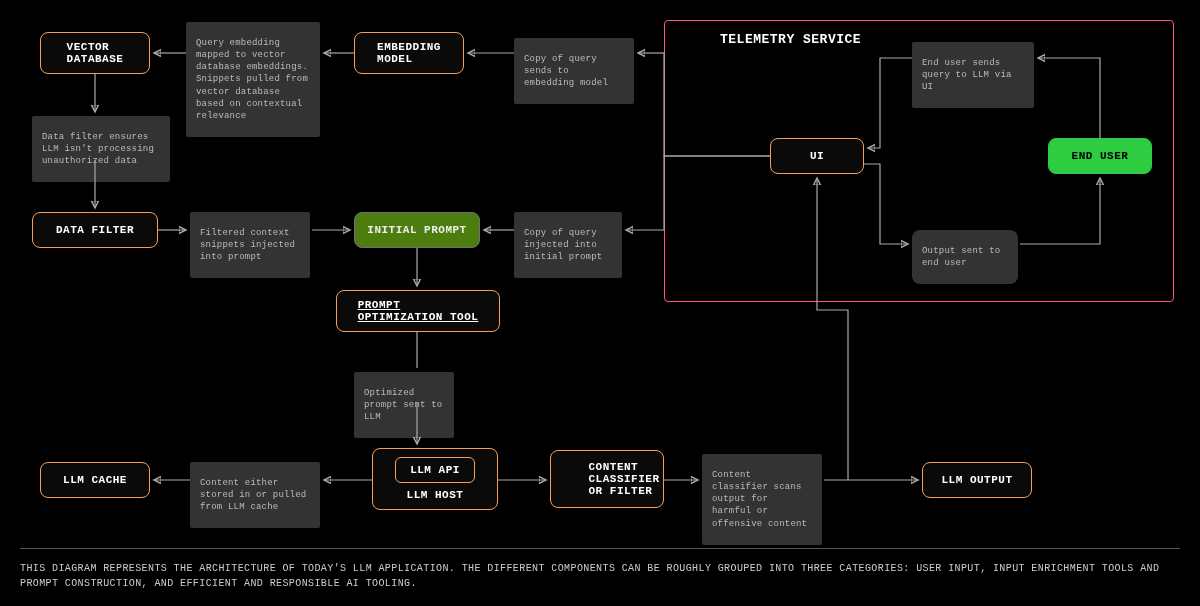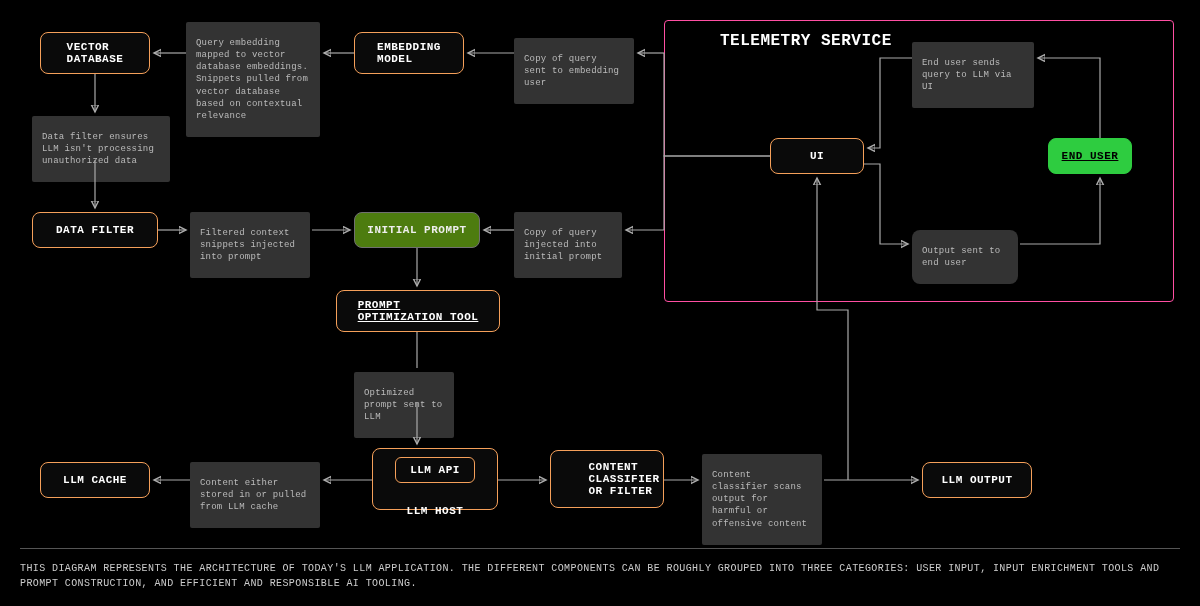--- a/index.html
+++ b/index.html
@@ -49,21 +49,21 @@
     letter-spacing: 0.2px;
   }
   .telemetry-region {
     position: absolute;
     border: 1px solid #ff4fa3;
     border-radius: 4px;
   }
   .telemetry-label {
     position: absolute;
     color: #fff;
-    font-size: 16px;
+    font-size: 13px;
     font-weight: bold;
     letter-spacing: 0.5px;
   }
   .footer {
     position: absolute;
     left: 20px;
     right: 20px;
     color: #ccc;
     font-size: 10px;
     letter-spacing: 0.4px;
@@ -103,58 +103,58 @@
 
 <div class="node orange" style="left:354px; top:32px; width:110px; height:42px;">
     <span style="white-space:pre-line;">EMBEDDING
 MODEL</span>
   </div>
 
 <div class="node orange" style="left:770px; top:138px; width:94px; height:36px;">
     <span>UI</span>
   </div>
 
-<div class="node green" style="left:1048px; top:138px; width:84px; height:36px;text-decoration:underline;">
+<div class="node green" style="left:1048px; top:138px; width:104px; height:36px;">
     <span>END USER</span>
   </div>
 
 <div class="node orange" style="left:32px; top:212px; width:126px; height:36px;">
     <span>DATA FILTER</span>
   </div>
 
 <div class="node grey" style="left:354px; top:212px; width:126px; height:36px;">
     <span>INITIAL PROMPT</span>
   </div>
 
 <div class="node orange" style="left:336px; top:290px; width:164px; height:42px;text-decoration:underline;">
     <span style="white-space:pre-line;">PROMPT
 OPTIMIZATION TOOL</span>
   </div>
 
 <div class="node orange" style="left:40px; top:462px; width:110px; height:36px;">
     <span>LLM CACHE</span>
   </div>
 
-<div class="node orange" style="left:372px; top:448px; width:126px; height:62px; flex-direction:column; gap:22px; justify-content:flex-start; padding-top:8px;">
+<div class="node orange" style="left:372px; top:448px; width:126px; height:62px; flex-direction:column; gap:6px; justify-content:flex-start; padding-top:8px;">
   <span class="inner">LLM API</span>
   <span>LLM  HOST</span>
 </div>
 
 <div class="node orange" style="left:550px; top:450px; width:114px; height:58px;padding-left:44px;">
     <span style="white-space:pre-line;">CONTENT
 CLASSIFIER
 OR FILTER</span>
   </div>
 
 <div class="node orange" style="left:922px; top:462px; width:110px; height:36px;">
     <span>LLM OUTPUT</span>
   </div>
 
 <div class="note" style="left:186px; top:22px; width:134px;">Query embedding mapped to vector database embeddings. Snippets pulled from vector database based on contextual relevance</div>
-<div class="note" style="left:514px; top:38px; width:120px;">Copy of query sent to embedding user</div>
+<div class="note" style="left:514px; top:38px; width:120px;">Copy of query sends to embedding model</div>
 <div class="note" style="left:912px; top:42px; width:122px;">End user sends query to LLM via UI</div>
 <div class="note" style="left:32px; top:116px; width:138px;">Data filter ensures LLM isn't processing unauthorized data</div>
 <div class="note" style="left:190px; top:212px; width:120px;">Filtered context snippets injected into prompt</div>
 <div class="note" style="left:514px; top:212px; width:108px;">Copy of query injected into initial prompt</div>
 <div class="note" style="left:912px; top:230px; width:106px;border-radius:8px;">Output sent to end user</div>
 <div class="note" style="left:354px; top:372px; width:100px;">Optimized prompt sent to LLM</div>
 <div class="note" style="left:190px; top:462px; width:130px;">Content either stored in or pulled from LLM cache</div>
 <div class="note" style="left:702px; top:454px; width:120px;">Content classifier scans output for harmful or offensive content</div>
 
 <div class="footer-divider" style="top:548px;"></div>

